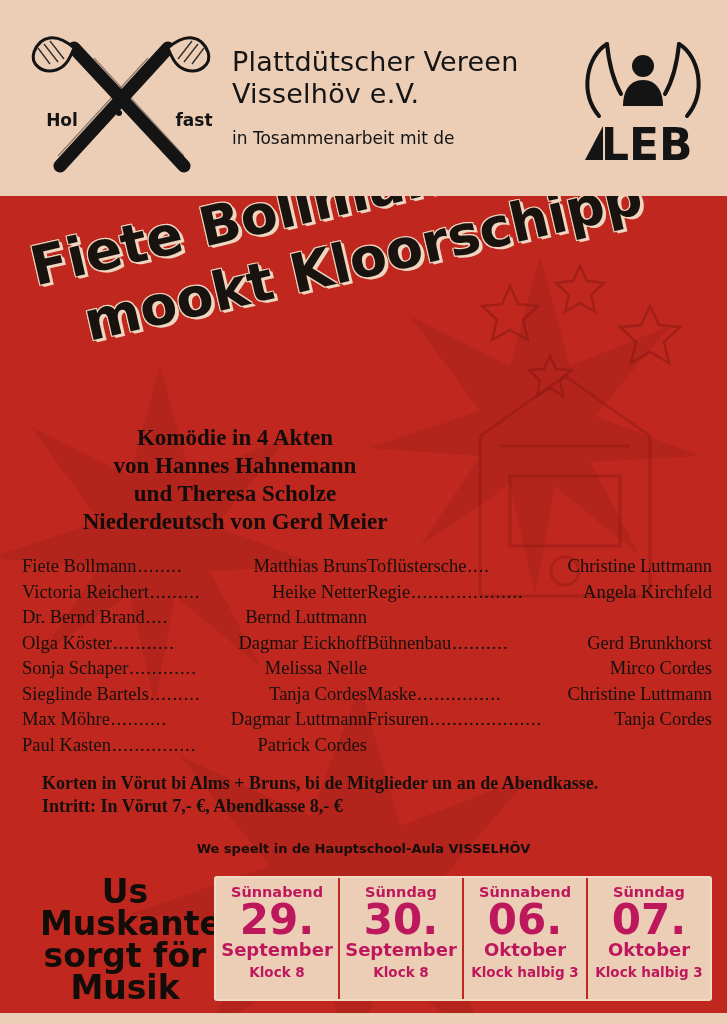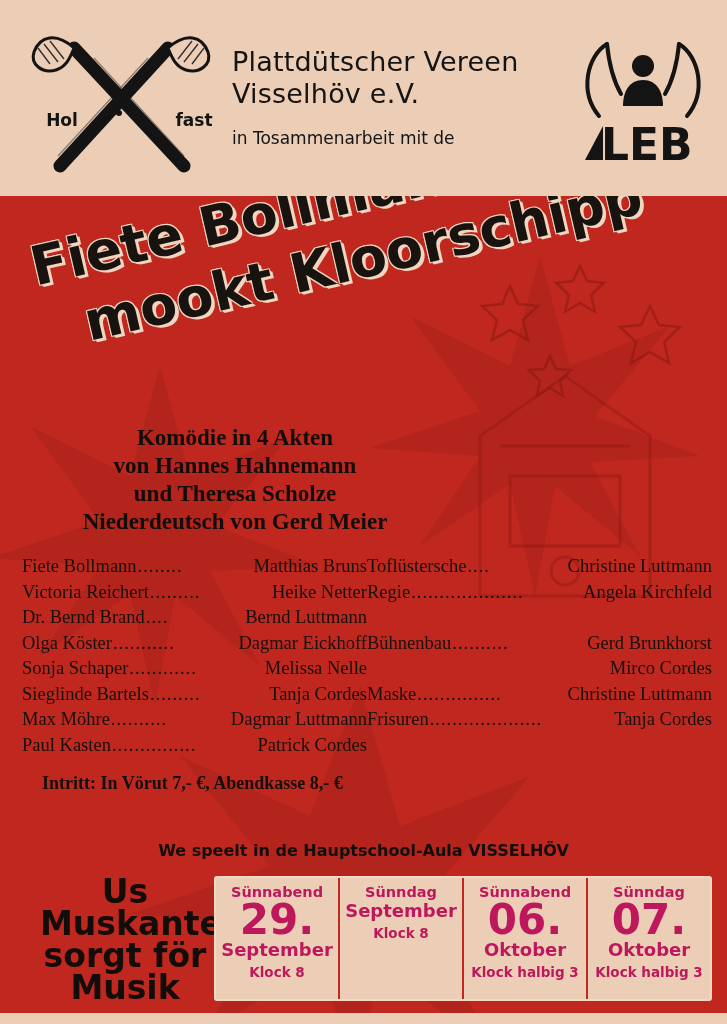--- a/index.html
+++ b/index.html
@@ -132,21 +132,21 @@
     color: #140f0b;
   }
 
   
   .venue {
     position: absolute;
     top: 645px; left: 0; width: 727px;
     text-align: center;
     font-family: "DejaVu Sans", sans-serif;
     font-weight: bold;
-    font-size: 16px;
+    font-size: 13px;
     color: #130e0a;
   }
 
   
   .musicians {
     position: absolute;
     top: 680px; left: 40px;
     width: 170px;
     text-align: center;
     font-family: "DejaVu Sans", sans-serif;
@@ -366,20 +366,21 @@
           <div class="cast-row">
             <span class="role">Frisuren</span>
             <span class="dots">....................</span>
             <span class="who">Tanja Cordes</span>
           </div>
         </div>
       </div>
     </div>
 
     <div class="tickets">
+      <div>Korten in Vörut bi Alms + Bruns, bi de Mitglieder un an de Abendkasse.</div>
       <div>Intritt: In Vörut 7,- €, Abendkasse 8,- €</div>
     </div>
 
     <div class="venue">We speelt in de Hauptschool-Aula VISSELHÖV</div>
 
     <div class="musicians">
       <div>Us</div>
       <div>Muskanten</div>
       <div>sorgt för</div>
       <div>Musik</div>
@@ -387,20 +388,21 @@
 
     <div class="dates">
       <div class="date-cell">
         <div class="d-weekday">Sünnabend</div>
         <div class="d-day">29.</div>
         <div class="d-month">September</div>
         <div class="d-time">Klock 8</div>
       </div>
       <div class="date-cell">
         <div class="d-weekday">Sünndag</div>
+        <div class="d-day">30.</div>
         <div class="d-month">September</div>
         <div class="d-time">Klock 8</div>
       </div>
       <div class="date-cell">
         <div class="d-weekday">Sünnabend</div>
         <div class="d-day">06.</div>
         <div class="d-month">Oktober</div>
         <div class="d-time">Klock halbig 3</div>
       </div>
       <div class="date-cell">

